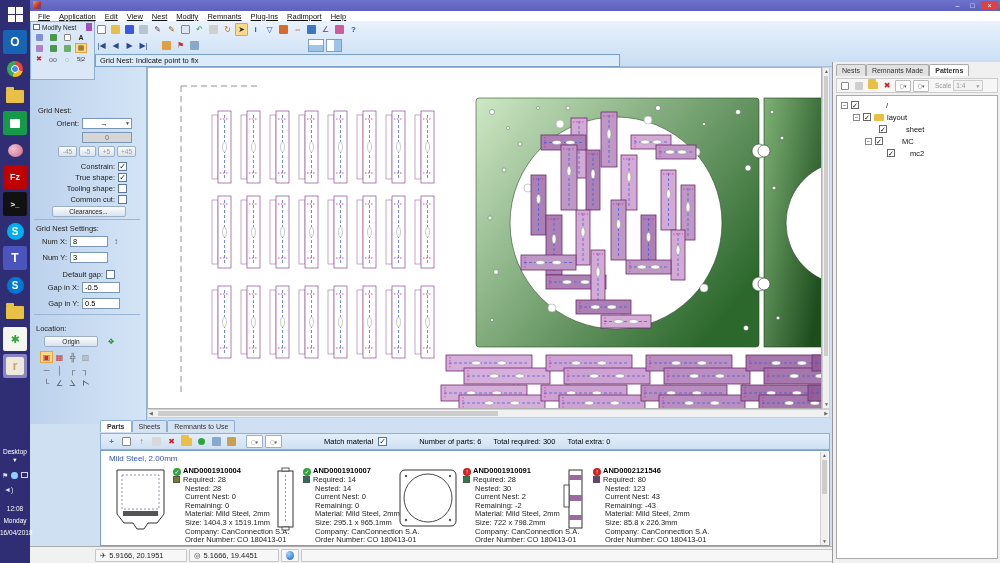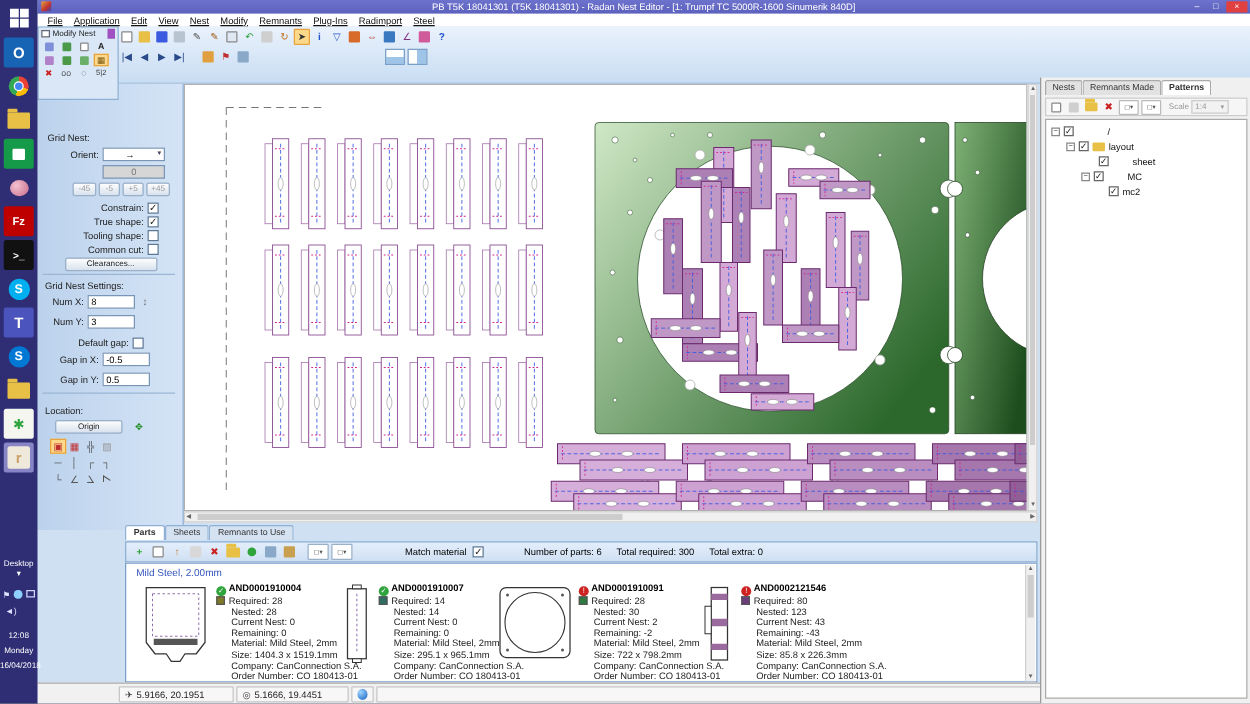--- a/index.html
+++ b/index.html
@@ -157,38 +157,37 @@
       <span style="width:8px;height:6px;border:1px solid #cfd4ff;display:inline-block"></span>
     </div>
     <div class="abs" style="left:4px;top:486px;color:#dfe3ff;font-size:7px">◄)</div>
     <div class="tb-clock" style="top:505px">12:08</div>
     <div class="tb-clock" style="top:517px">Monday</div>
     <div class="tb-clock" style="top:529px">16/04/2018</div>
   </div>
 
   <div class="abs titlebar">
     <span class="app-ic"></span>
-    <span>PB T5K 18041301 (T5K 18041301) - Radan Nest Editor - [1: Trumpf TC 5000R-1600 Sinumerik 840D]</span>
     <span class="t-controls">
       <span class="t-btn">–</span>
       <span class="t-btn">□</span>
       <span class="t-btn close">×</span>
     </span>
   </div>
   <div class="abs menubar">
     <span class="menu-item">File</span>
     <span class="menu-item">Application</span>
     <span class="menu-item">Edit</span>
     <span class="menu-item">View</span>
     <span class="menu-item">Nest</span>
     <span class="menu-item">Modify</span>
     <span class="menu-item">Remnants</span>
     <span class="menu-item">Plug-Ins</span>
     <span class="menu-item">Radimport</span>
-    <span class="menu-item">Steel</span>
+    <span class="menu-item">Help</span>
   </div>
 
   <div class="abs toolzone"></div>
 
   <div class="abs row1" style="z-index:6">
     <span class="ti">
         <span class="chip" style="background:#fff;border:1px solid #888"></span>
       </span>
     <span class="ti">
         <span class="chip" style="background:#e8c045"></span>
@@ -319,20 +318,21 @@
       <span class="mi2 hl" style="color:#7a5a10">▦</span>
     </div>
     <div class="mini-row">
       <span class="mi2" style="color:#cc2222">✖</span>
       <span class="mi2" style="color:#555">oo</span>
       <span class="mi2" style="color:#555">◌</span>
       <span class="mi2" style="font-size:6px;color:#333">5|2</span>
     </div>
   </div>
 
+  <div class="abs prompt">Grid Nest: Indicate point to fix</div>
 
   <div class="abs leftpanel">
     <div class="lp-row" style="top:37px">
         <span style="padding-left:8px">Grid Nest:</span>
       </div>
     <div class="lp-row" style="top:50px">
       <span class="lp-label">Orient:</span>
       <span style="width:50px;height:11px;border:1px solid #7a96b6;background:#fff;display:flex;align-items:center">
           <span style="flex:1;text-align:center">→</span>
           <span style="font-size:5px;color:#446;padding-right:1px">▼</span>
@@ -1002,21 +1002,21 @@
         <span class="tcb">✓</span>
         <span style="margin-left:16px">sheet</span>
       </div>
       <div class="tree-row" style="padding-left:28px">
         <span class="exp">−</span>
         <span class="tcb">✓</span>
         <span style="margin-left:16px">MC</span>
       </div>
       <div class="tree-row" style="padding-left:50px">
         <span class="tcb">✓</span>
-        <span style="margin-left:0">mc2</span>
+        <span style="margin-left:12px">mc2</span>
       </div>
     </div>
   </div>
 
   <div class="abs bottompanel">
     <div class="btabs">
       <span class="btab active">Parts</span>
       <span class="btab">Sheets</span>
       <span class="btab">Remnants to Use</span>
     </div>

